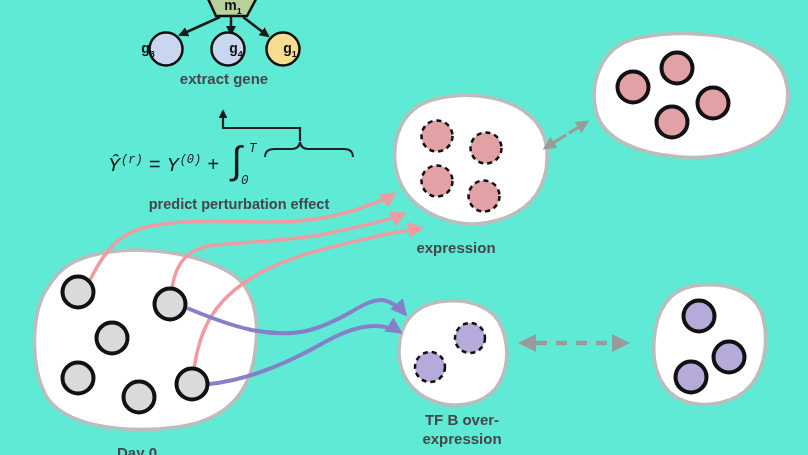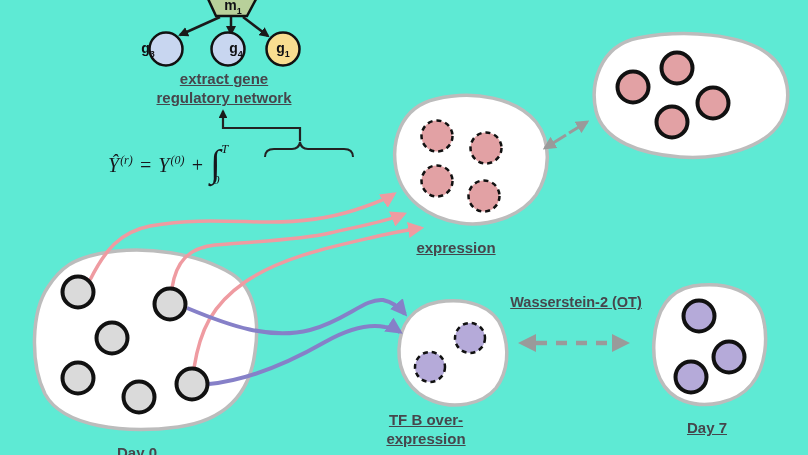--- a/index.html
+++ b/index.html
@@ -1,25 +1,25 @@
 <!DOCTYPE html>
 <html><head>
 <meta charset="utf-8">
 <style>
   html,body{margin:0;padding:0;background:#fff;}
   .canvas{position:relative;width:808px;height:455px;background:#5eead4;overflow:hidden;
           font-family:"Liberation Sans",sans-serif;}
   .canvas svg{position:absolute;left:0;top:0;}
   .lbl{position:absolute;transform:translateX(-50%);text-align:center;white-space:nowrap;
-       font-weight:600;font-size:15px;line-height:1.28;color:#46464c;text-decoration:underline;}
+       font-weight:600;font-size:15px;line-height:1.28;color:#46464c;}
   .lbl.small{font-size:14.5px;}
   .node-lbl{position:absolute;transform:translateX(-50%);font-weight:bold;font-size:14px;color:#101014;}
   .node-lbl sub{font-size:9px;}
   .formula{position:absolute;left:108px;top:142px;display:flex;align-items:center;gap:6px;
-           font-family:Liberation Serif, serif;font-style:italic;font-size:20px;color:#17171c;}
+           font-family:Liberation Mono, monospace;font-style:italic;font-size:20px;color:#17171c;}
   .formula sup{font-size:12px;margin-left:1px;}
   .formula sub{font-size:12px;}
   .int{font-size:38px;font-style:normal;line-height:1;position:relative;top:-2px;}
   .int-group{display:inline-flex;align-items:center;}
   .lims{display:inline-flex;flex-direction:column;justify-content:space-between;height:46px;
         font-size:12.5px;}
   .lim-bot{margin-left:-7px;}
   .lim-top{margin-left:1px;}
   .cell-solid{stroke:#111;stroke-width:4;}
   .cell-dashed{stroke:#111;stroke-width:2.5;stroke-dasharray:5 4;}
@@ -111,54 +111,52 @@
   <g>
     <circle class="cell-solid" cx="699" cy="316" r="15.5" fill="#b5aad9"></circle>
     <circle class="cell-solid" cx="729" cy="357" r="15.5" fill="#b5aad9"></circle>
     <circle class="cell-solid" cx="691" cy="377" r="15.5" fill="#b5aad9"></circle>
   </g>
 </svg>
 
 <div class="node-lbl" style="left:233px;top:-3px;"><span>m</span><sub>1</sub></div>
 <div class="node-lbl" style="left:148px;top:40px;"><span>g</span><sub>3</sub></div>
 <div class="node-lbl" style="left:236px;top:40px;"><span>g</span><sub>4</sub></div>
-<div class="node-lbl" style="left:283px;top:40px;"><span>g</span><sub>1</sub></div>
+<div class="node-lbl" style="left:290px;top:40px;"><span>g</span><sub>1</sub></div>
 
 <div class="lbl" style="left:224px;top:69px;">
   <div>extract gene</div>
-      <div>regulatory network</div>
 </div>
 
 <div class="formula">
   <span class="fi"><span>Ŷ</span><sup>(r)</sup></span>
   <span class="fi">=</span>
   <span class="fi"><span>Y</span><sup>(0)</sup></span>
   <span class="fi">+</span>
   <span class="int-group">
     <span class="int">∫</span>
     <span class="lims">
           <span class="lim-top">T</span>
           <span class="lim-bot">0</span>
         </span>
   </span>
 </div>
 
+<div class="lbl small" style="left:239px;top:195px;">predict perturbation effect</div>
 
 <div class="lbl" style="left:456px;top:238px;">
       <div>expression</div>
 </div>
 
-<div class="lbl" style="left:426px;top:410px;">
+<div class="lbl" style="left:462px;top:410px;">
   <div>TF B over-</div>
       <div>expression</div>
 </div>
 
 <div class="lbl small" style="left:576px;top:293px;">
-  <div>Wasserstein-2 (OT)</div>
 </div>
 
 <div class="lbl" style="left:707px;top:418px;">
-  <div>Day 7</div>
 </div>
 
 <div class="lbl" style="left:137px;top:443px;">Day 0</div>
 
 </div>
 
 </body></html>

